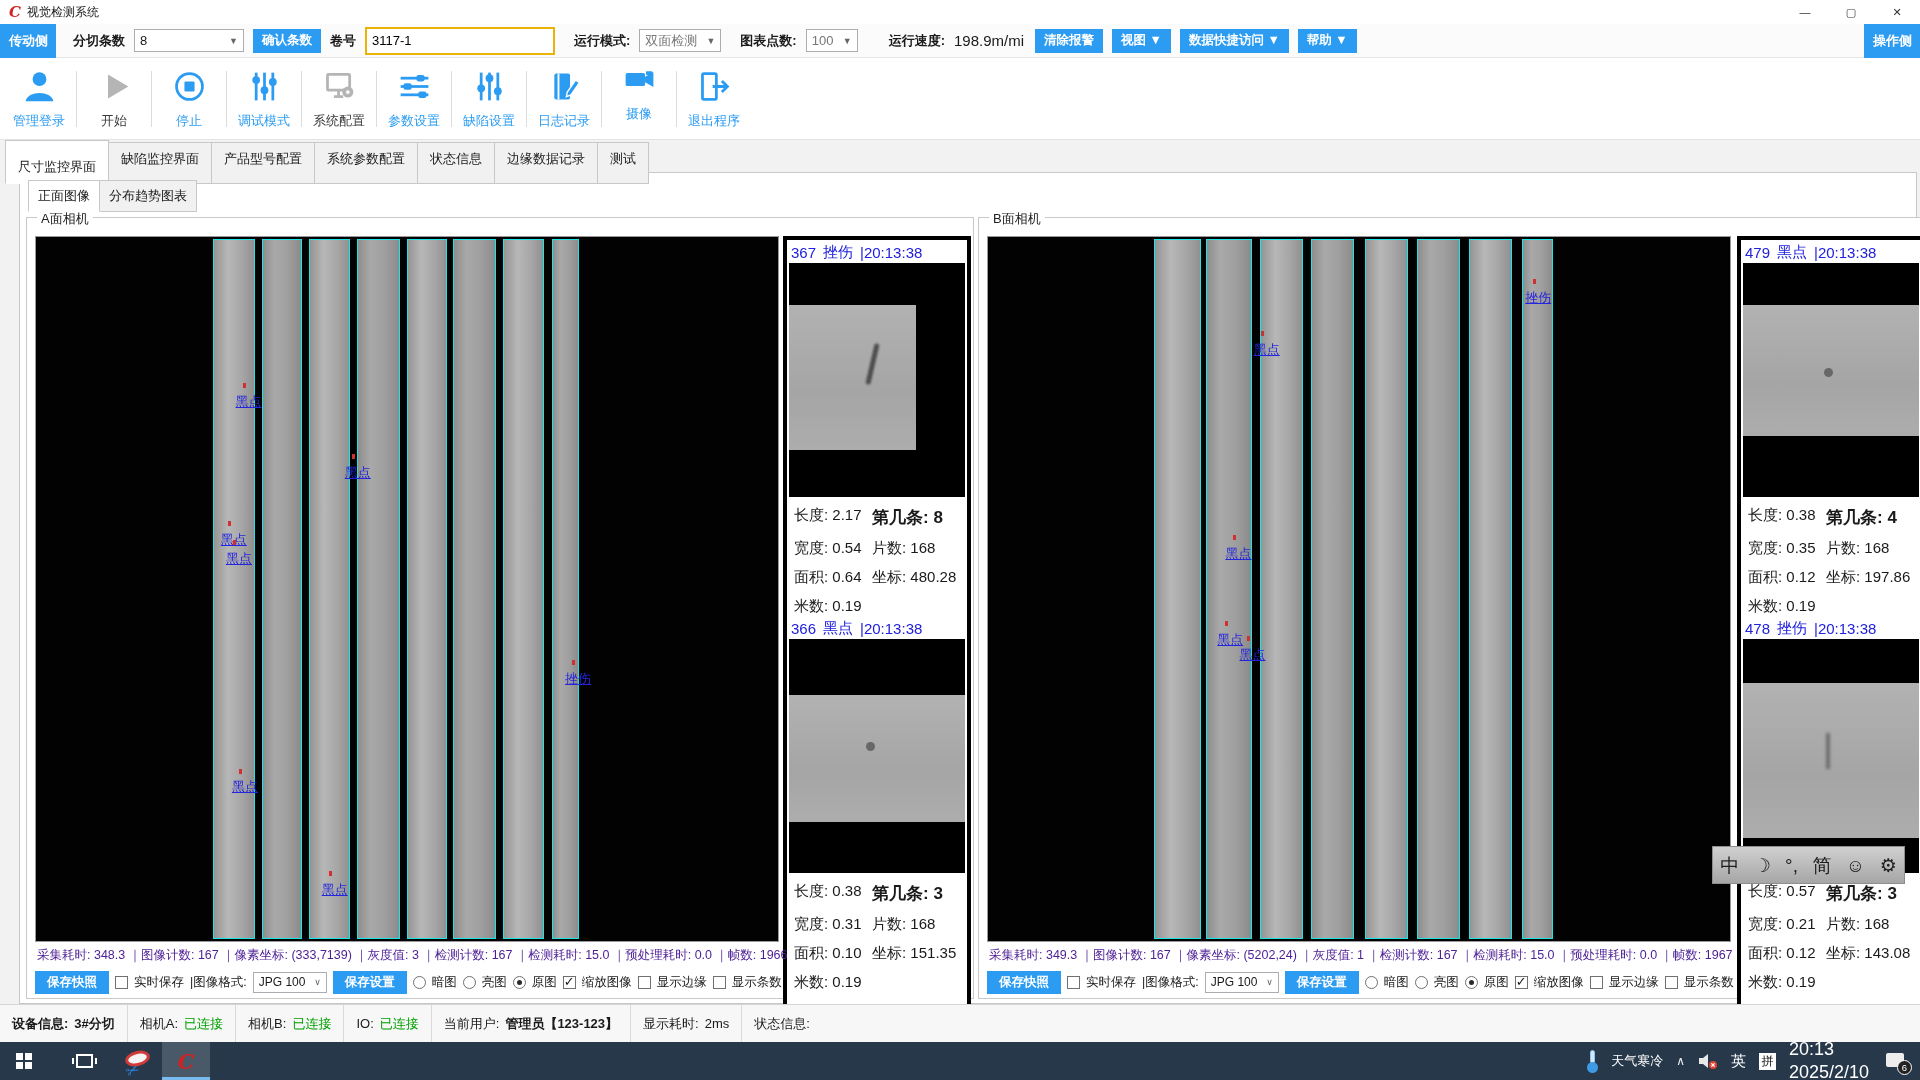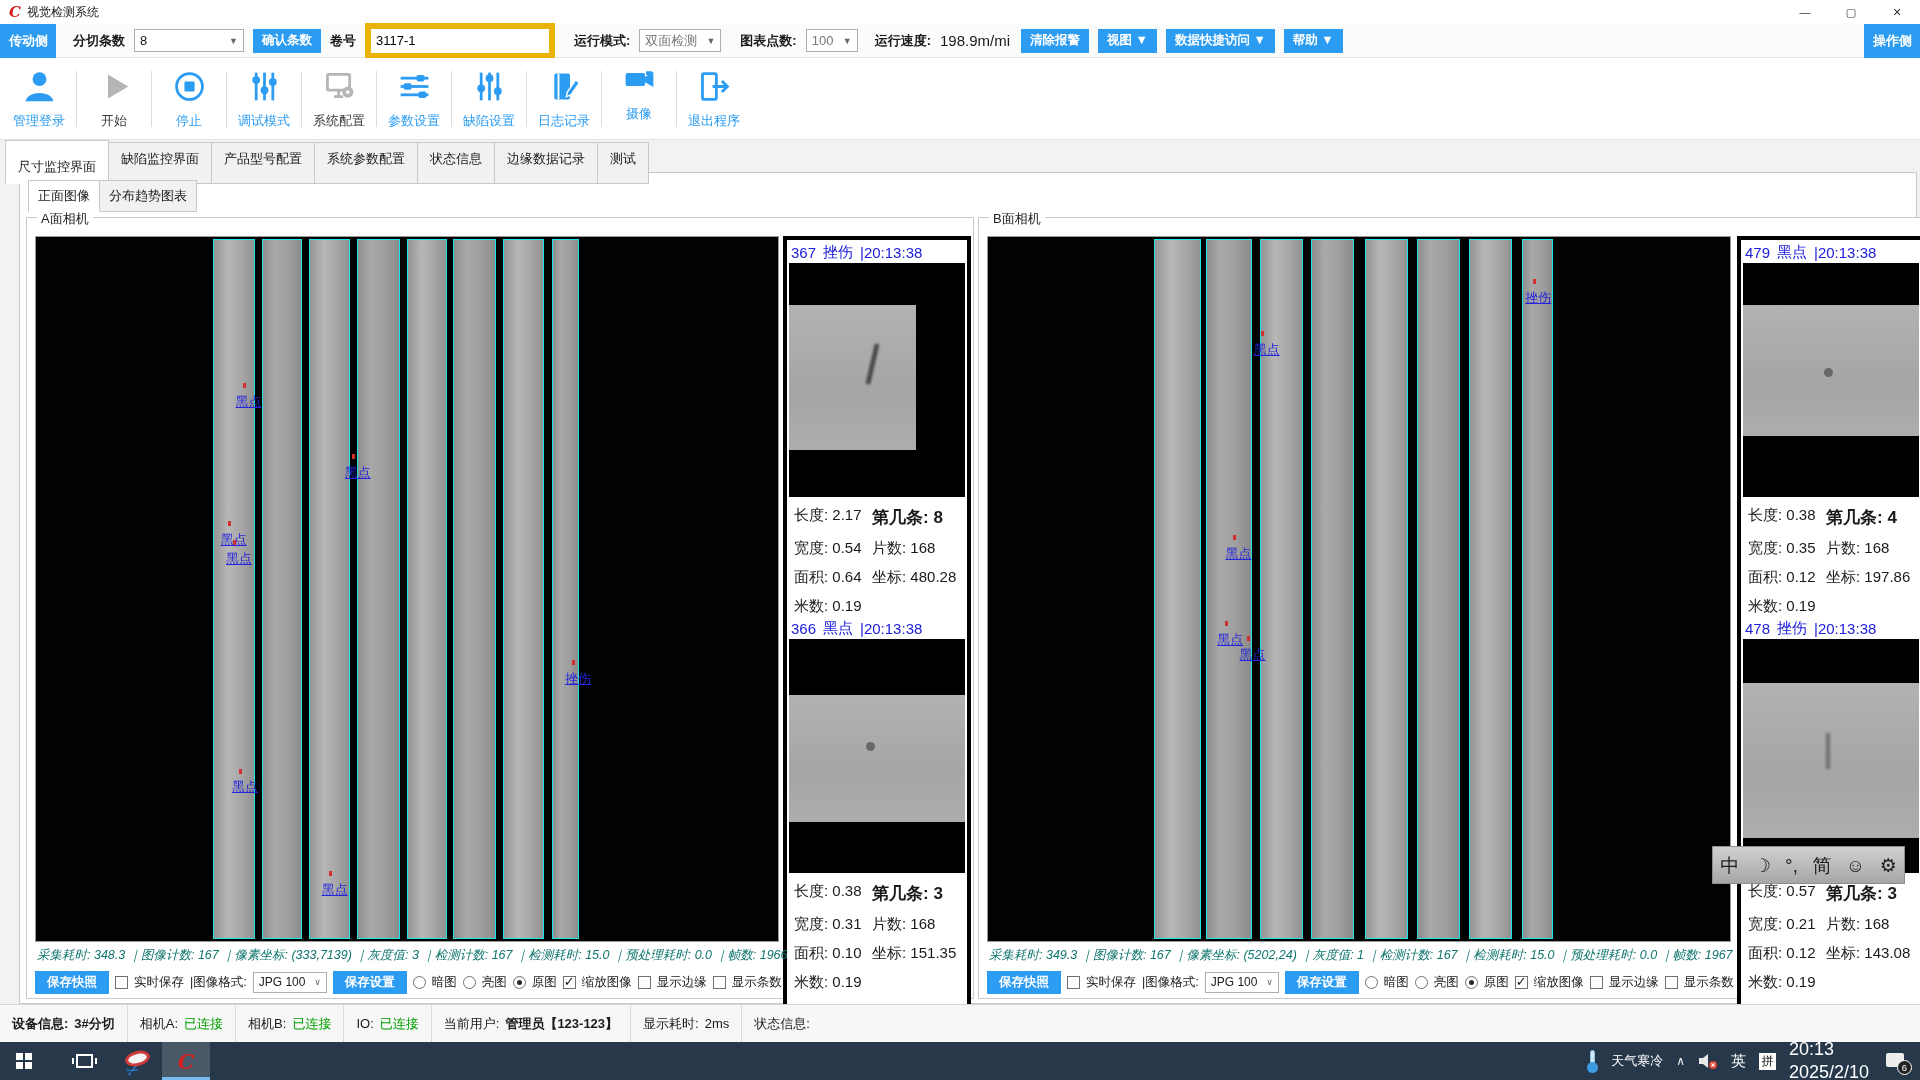--- a/index.html
+++ b/index.html
@@ -17,21 +17,21 @@
   .toolbar1{position:absolute;top:24px;left:0;right:0;height:34px;background:#fbfbfb;border-bottom:1px solid #e6e6e6;
             display:flex;align-items:center;gap:9px;font-size:13px;}
   .blab{font-weight:bold;white-space:nowrap;}
   .btn-blue{background:#2b9cf2;color:#fff;border:none;height:24px;padding:0 9px;font-size:12.5px;font-weight:bold;
             font-family:inherit;white-space:nowrap;cursor:pointer;}
   .btn-side{height:34px;width:56px;font-size:13px;}
   .combo{display:inline-flex;align-items:center;justify-content:space-between;border:1px solid #abadb3;background:#fff;
          height:23px;padding:0 5px;font-size:13px;white-space:nowrap;}
   .combo .arr{color:#666;font-size:9px;margin-left:7px;}
   .combo.gray span{color:#777;}
-  .textbox{border:6px solid #eab308;height:23px;font-size:13px;padding:12px 5px;font-family:inherit;}
+  .textbox{border:2px solid #eab308;height:23px;font-size:13px;padding:12px 5px;font-family:inherit;}
   .speedval{font-size:15px;}
 
   
   .icontb{position:absolute;top:58px;left:0;right:0;height:82px;background:#fff;border-bottom:1px solid #e3e3e3;
           display:flex;align-items:center;padding-left:4px;}
   .action{width:70px;display:flex;flex-direction:column;align-items:center;gap:3px;cursor:pointer;}
   .action.raised{transform:translateY(-7px);justify-content:center;}
   .action svg{width:37px;height:37px;}
   .alabel{font-size:13px;color:#2b9cf2;white-space:nowrap;}
   .alabel.dark{color:#3a3a3a;}
@@ -72,21 +72,21 @@
   .plate{position:absolute;background:linear-gradient(180deg,#b2b2b2,#a5a5a5 60%,#adadad);}
   .mark{position:absolute;}
   .mark.dot{width:9px;height:9px;border-radius:50%;background:#686868;filter:blur(.6px);}
   .mark.squiggle{width:5px;height:42px;background:#4e4e4e;border-radius:3px;transform:rotate(13deg);filter:blur(1px);}
   .mark.streak{width:4px;height:36px;background:#6f6f6f;filter:blur(1.6px);}
   .dc-stats{display:grid;grid-template-columns:47% 53%;row-gap:10px;padding:9px 5px 0 5px;font-size:15px;}
   .cell{white-space:nowrap;}
   .cell.big{font-size:17px;font-weight:bold;}
 
   
-  .stats-line{position:absolute;left:10px;top:729px;width:740px;font-size:12.5px;color:#0f766e;white-space:nowrap;font-style:italic;}
+  .stats-line{position:absolute;left:10px;top:729px;width:740px;font-size:12.5px;color:#4c1d95;white-space:nowrap;}
   .ctrl-row{position:absolute;left:8px;top:750px;height:28px;display:flex;align-items:center;gap:6px;font-size:12.5px;white-space:nowrap;}
   .btn-blue.sm{height:23px;font-weight:bold;padding:0 12px;}
   .combo.sm{height:21px;font-size:12px;}
   .cb{width:13px;height:13px;border:1px solid #707070;background:#fff;display:inline-block;position:relative;flex:none;}
   .cb.on::after{content:"✓";position:absolute;left:0;top:-3px;font-size:13px;color:#1a1a1a;}
   .rb{width:13px;height:13px;border:1px solid #707070;border-radius:50%;background:#fff;display:inline-block;position:relative;flex:none;}
   .rb.on::after{content:"";position:absolute;left:3px;top:3px;width:5px;height:5px;border-radius:50%;background:#2a2a2a;}
 
   
   .statusbar{position:absolute;top:1004px;left:0;right:0;height:38px;background:#f7f7f7;border-top:1px solid #d5d5d5;
@@ -156,21 +156,21 @@
     <span class="blab" style="margin-left:10px">运行模式:</span>
     <span class="combo gray" style="width:82px">
       <span>双面检测</span>
         <i class="arr">▼</i>
     </span>
     <span class="blab" style="margin-left:10px">图表点数:</span>
     <span class="combo gray" style="width:52px">
       <span>100</span>
         <i class="arr">▼</i>
     </span>
-    <span class="blab" style="margin-left:8px">运行速度:</span>
+    <span class="blab" style="margin-left:22px">运行速度:</span>
     <span class="speedval">198.9m/mi</span>
     <button class="btn-blue" style="margin-left:2px">清除报警</button>
     <button class="btn-blue">视图 ▼</button>
     <button class="btn-blue">数据快捷访问 ▼</button>
     <button class="btn-blue">帮助 ▼</button>
     <button class="btn-blue btn-side" style="margin-left:auto">操作侧</button>
   </div>
 
   <div class="icontb">
     <div class="action">

